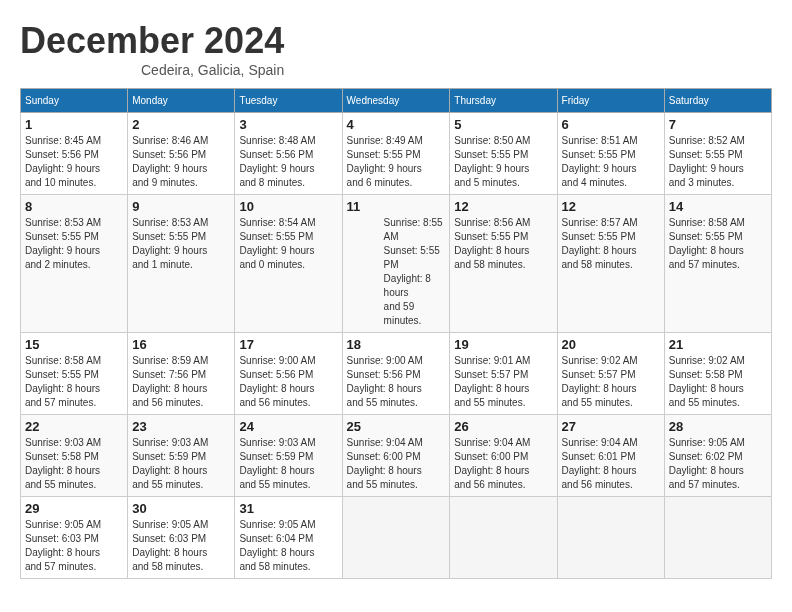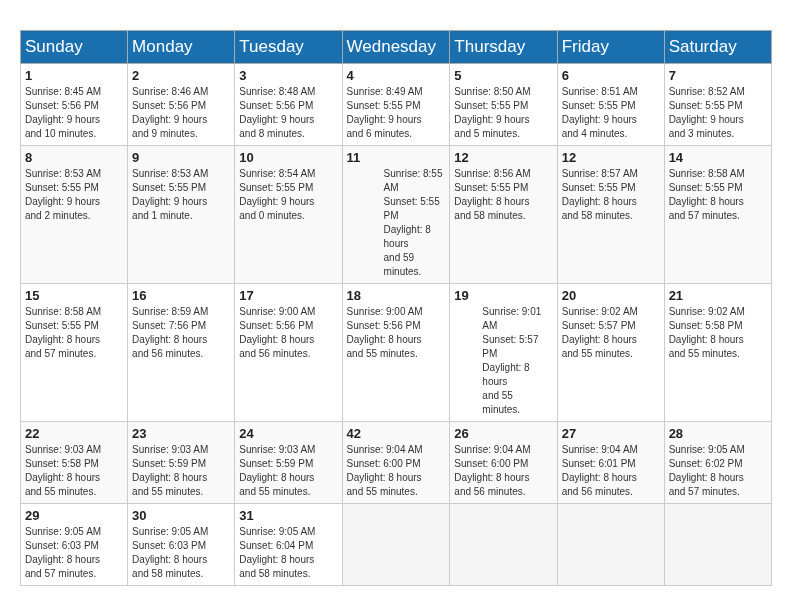--- a/index.html
+++ b/index.html
@@ -48,21 +48,21 @@
     .calendar {
       width: 100%;
       border-collapse: collapse;
       font-size: 11px;
     }
     .calendar th {
       background: #1a6faf;
       color: #fff;
       padding: 6px 4px;
       text-align: left;
-      font-size: 17px;
+      font-size: 10px;
       font-weight: normal;
       border: 1px solid #aaa;
     }
     .calendar td {
       border: 1px solid #ccc;
       vertical-align: top;
       padding: 4px;
       width: 108px;
       min-height: 80px;
       background: #fff;
@@ -86,20 +86,24 @@
       background: #f9f9f9;
     }
     .row-alt td:not(.empty) {
       background: #f0f4f8;
     }
   </style>
 </head>
 <body>
 
 <div class="header-area">
+  <div class="title-area">
+    <div class="month-title">December 2024</div>
+    <div class="location">Cedeira, Galicia, Spain</div>
+  </div>
 </div>
 
 <table class="calendar">
   <thead>
     <tr>
     <th>Sunday</th>
         <th>Monday</th>
         <th>Tuesday</th>
         <th>Wednesday</th>
         <th>Thursday</th>
@@ -234,21 +238,21 @@
         </td>
         <td>
           <span class="day-num">18</span>
           <div class="day-info" style="white-space: pre-line;">Sunrise: 9:00 AM
 Sunset: 5:56 PM
 Daylight: 8 hours
 and 55 minutes.</div>
         </td>
         <td>
           <span class="day-num">19</span>
-          <div class="day-info" style="white-space: pre-line; margin-left: 28px;">Sunrise: 9:01 AM
+          <div class="day-info" style="white-space: pre-line;">Sunrise: 9:01 AM
 Sunset: 5:57 PM
 Daylight: 8 hours
 and 55 minutes.</div>
         </td>
         <td>
           <span class="day-num">20</span>
           <div class="day-info" style="white-space: pre-line;">Sunrise: 9:02 AM
 Sunset: 5:57 PM
 Daylight: 8 hours
 and 55 minutes.</div>
@@ -277,21 +281,21 @@
 and 55 minutes.</div>
         </td>
         <td>
           <span class="day-num">24</span>
           <div class="day-info" style="white-space: pre-line;">Sunrise: 9:03 AM
 Sunset: 5:59 PM
 Daylight: 8 hours
 and 55 minutes.</div>
         </td>
         <td>
-          <span class="day-num">42</span>
+          <span class="day-num">25</span>
           <div class="day-info" style="white-space: pre-line;">Sunrise: 9:04 AM
 Sunset: 6:00 PM
 Daylight: 8 hours
 and 55 minutes.</div>
         </td>
         <td>
           <span class="day-num">26</span>
           <div class="day-info" style="white-space: pre-line;">Sunrise: 9:04 AM
 Sunset: 6:00 PM
 Daylight: 8 hours

